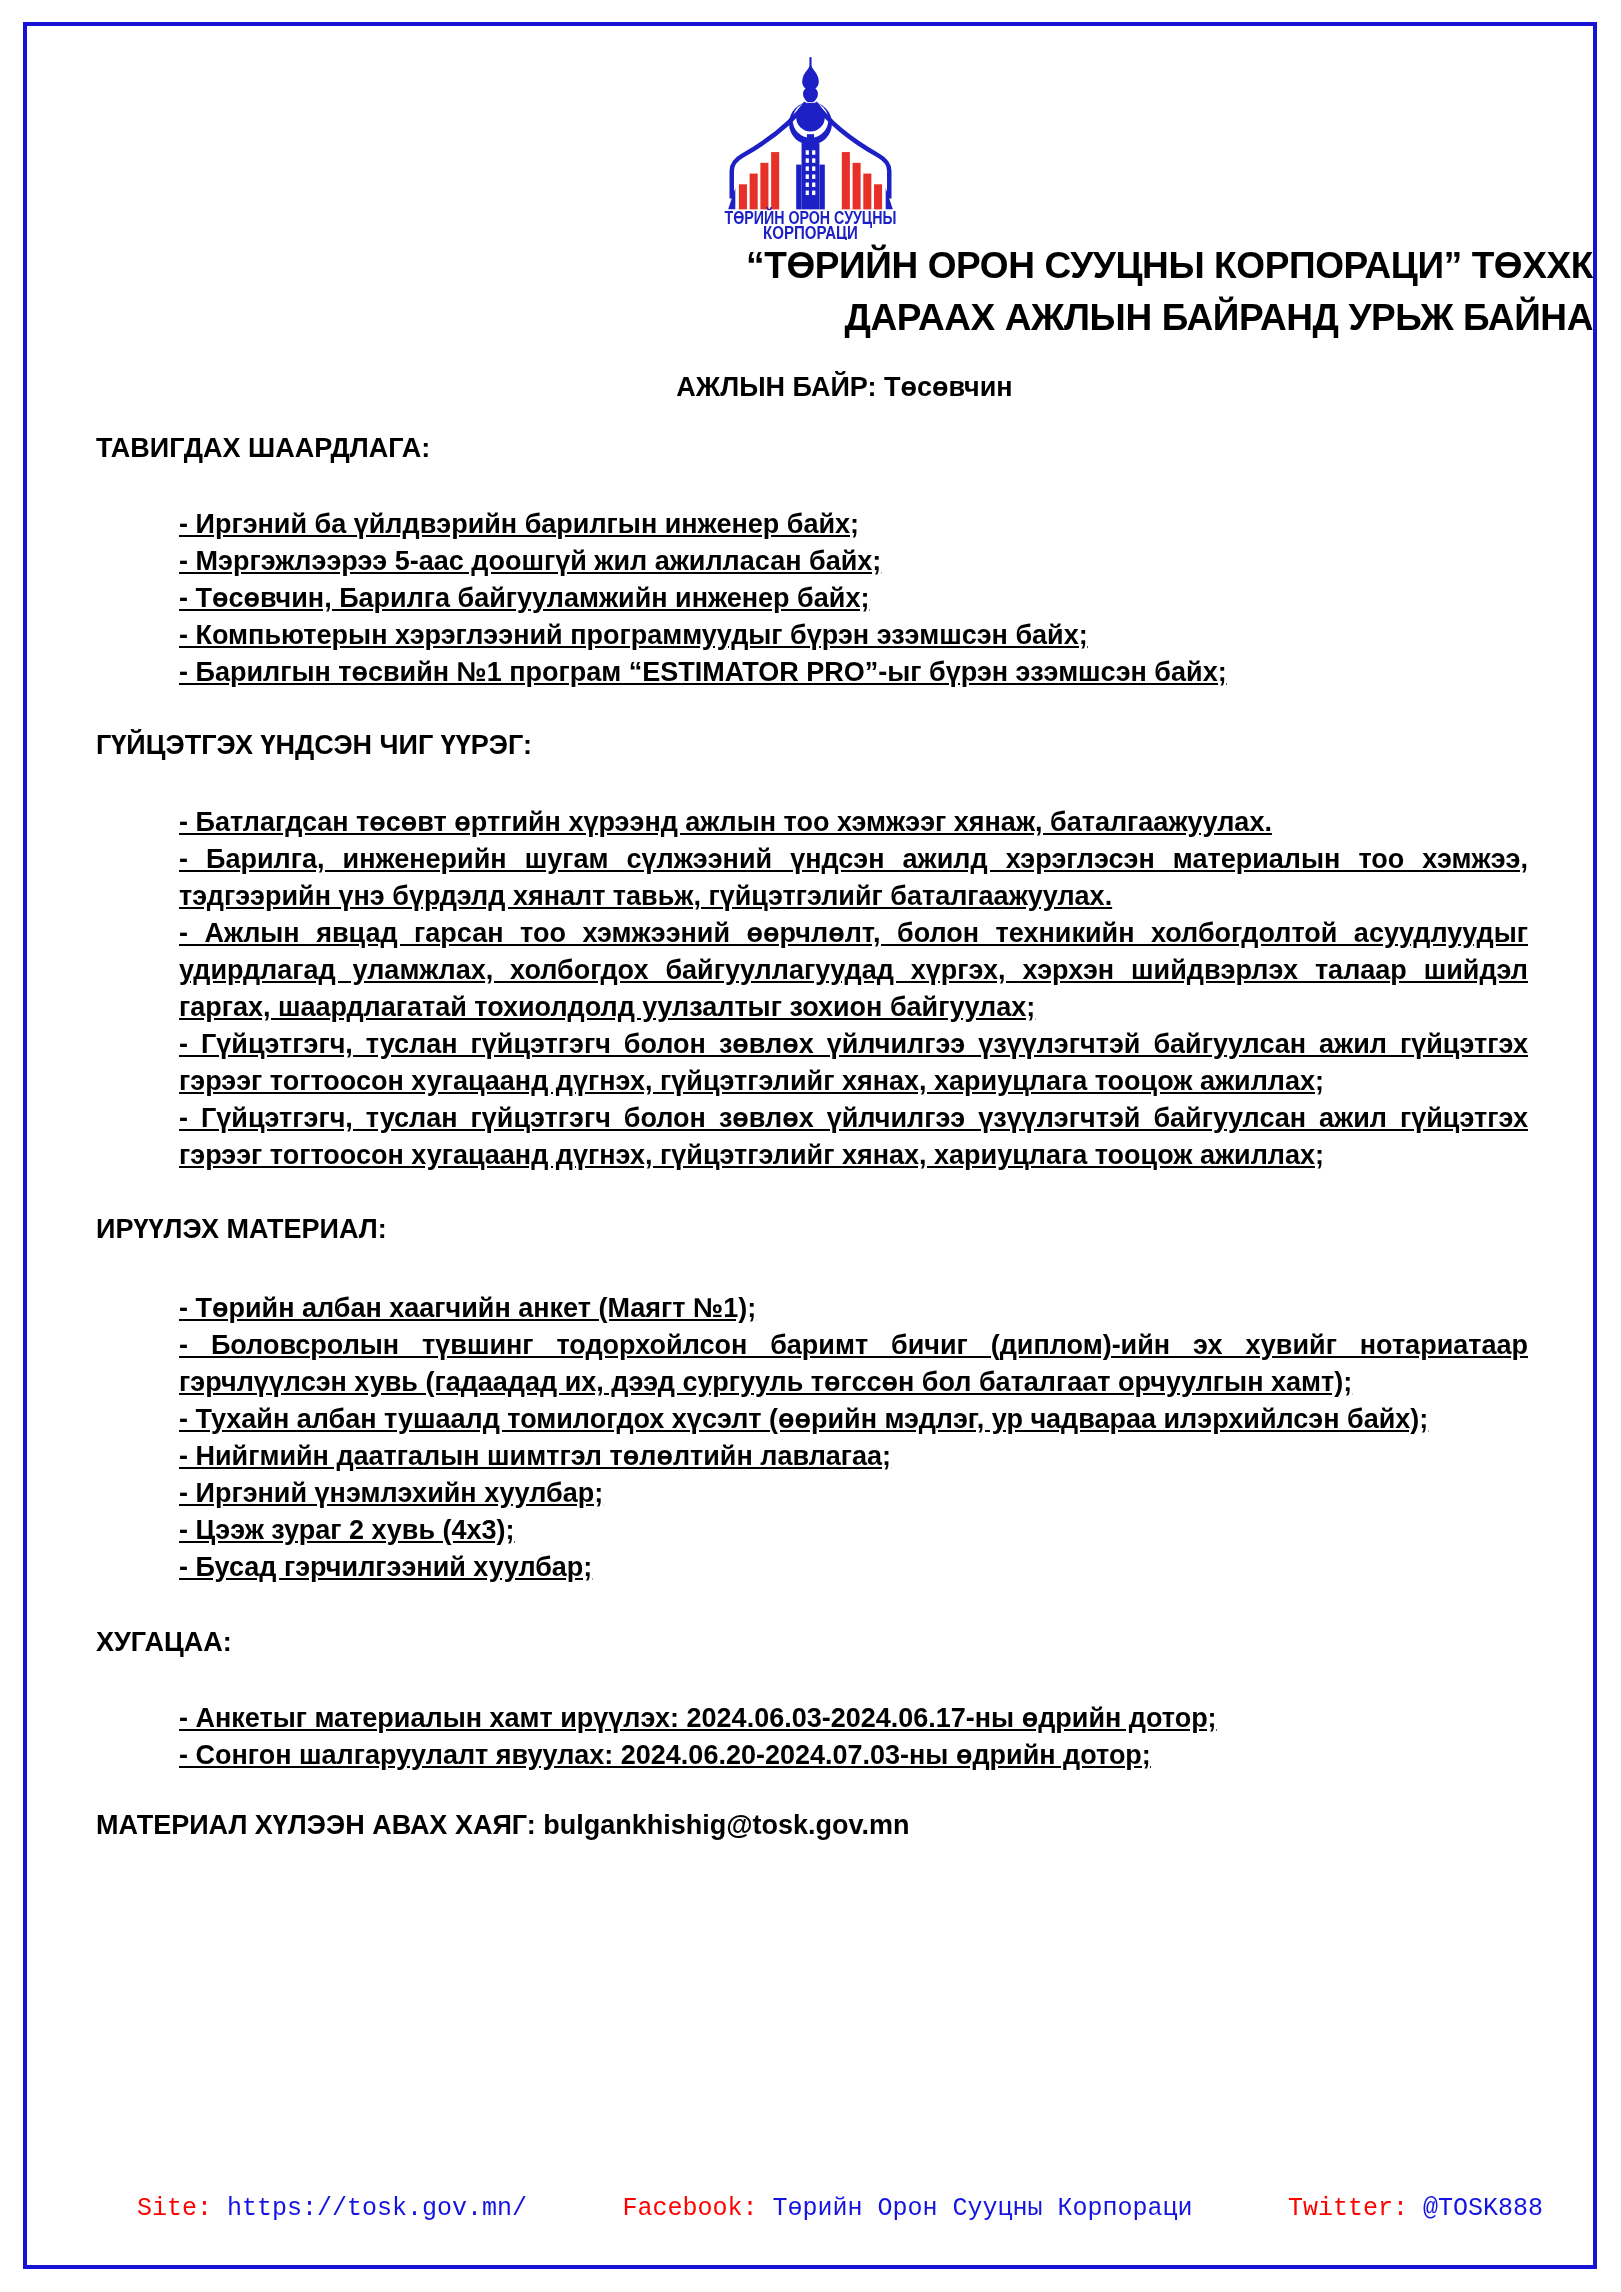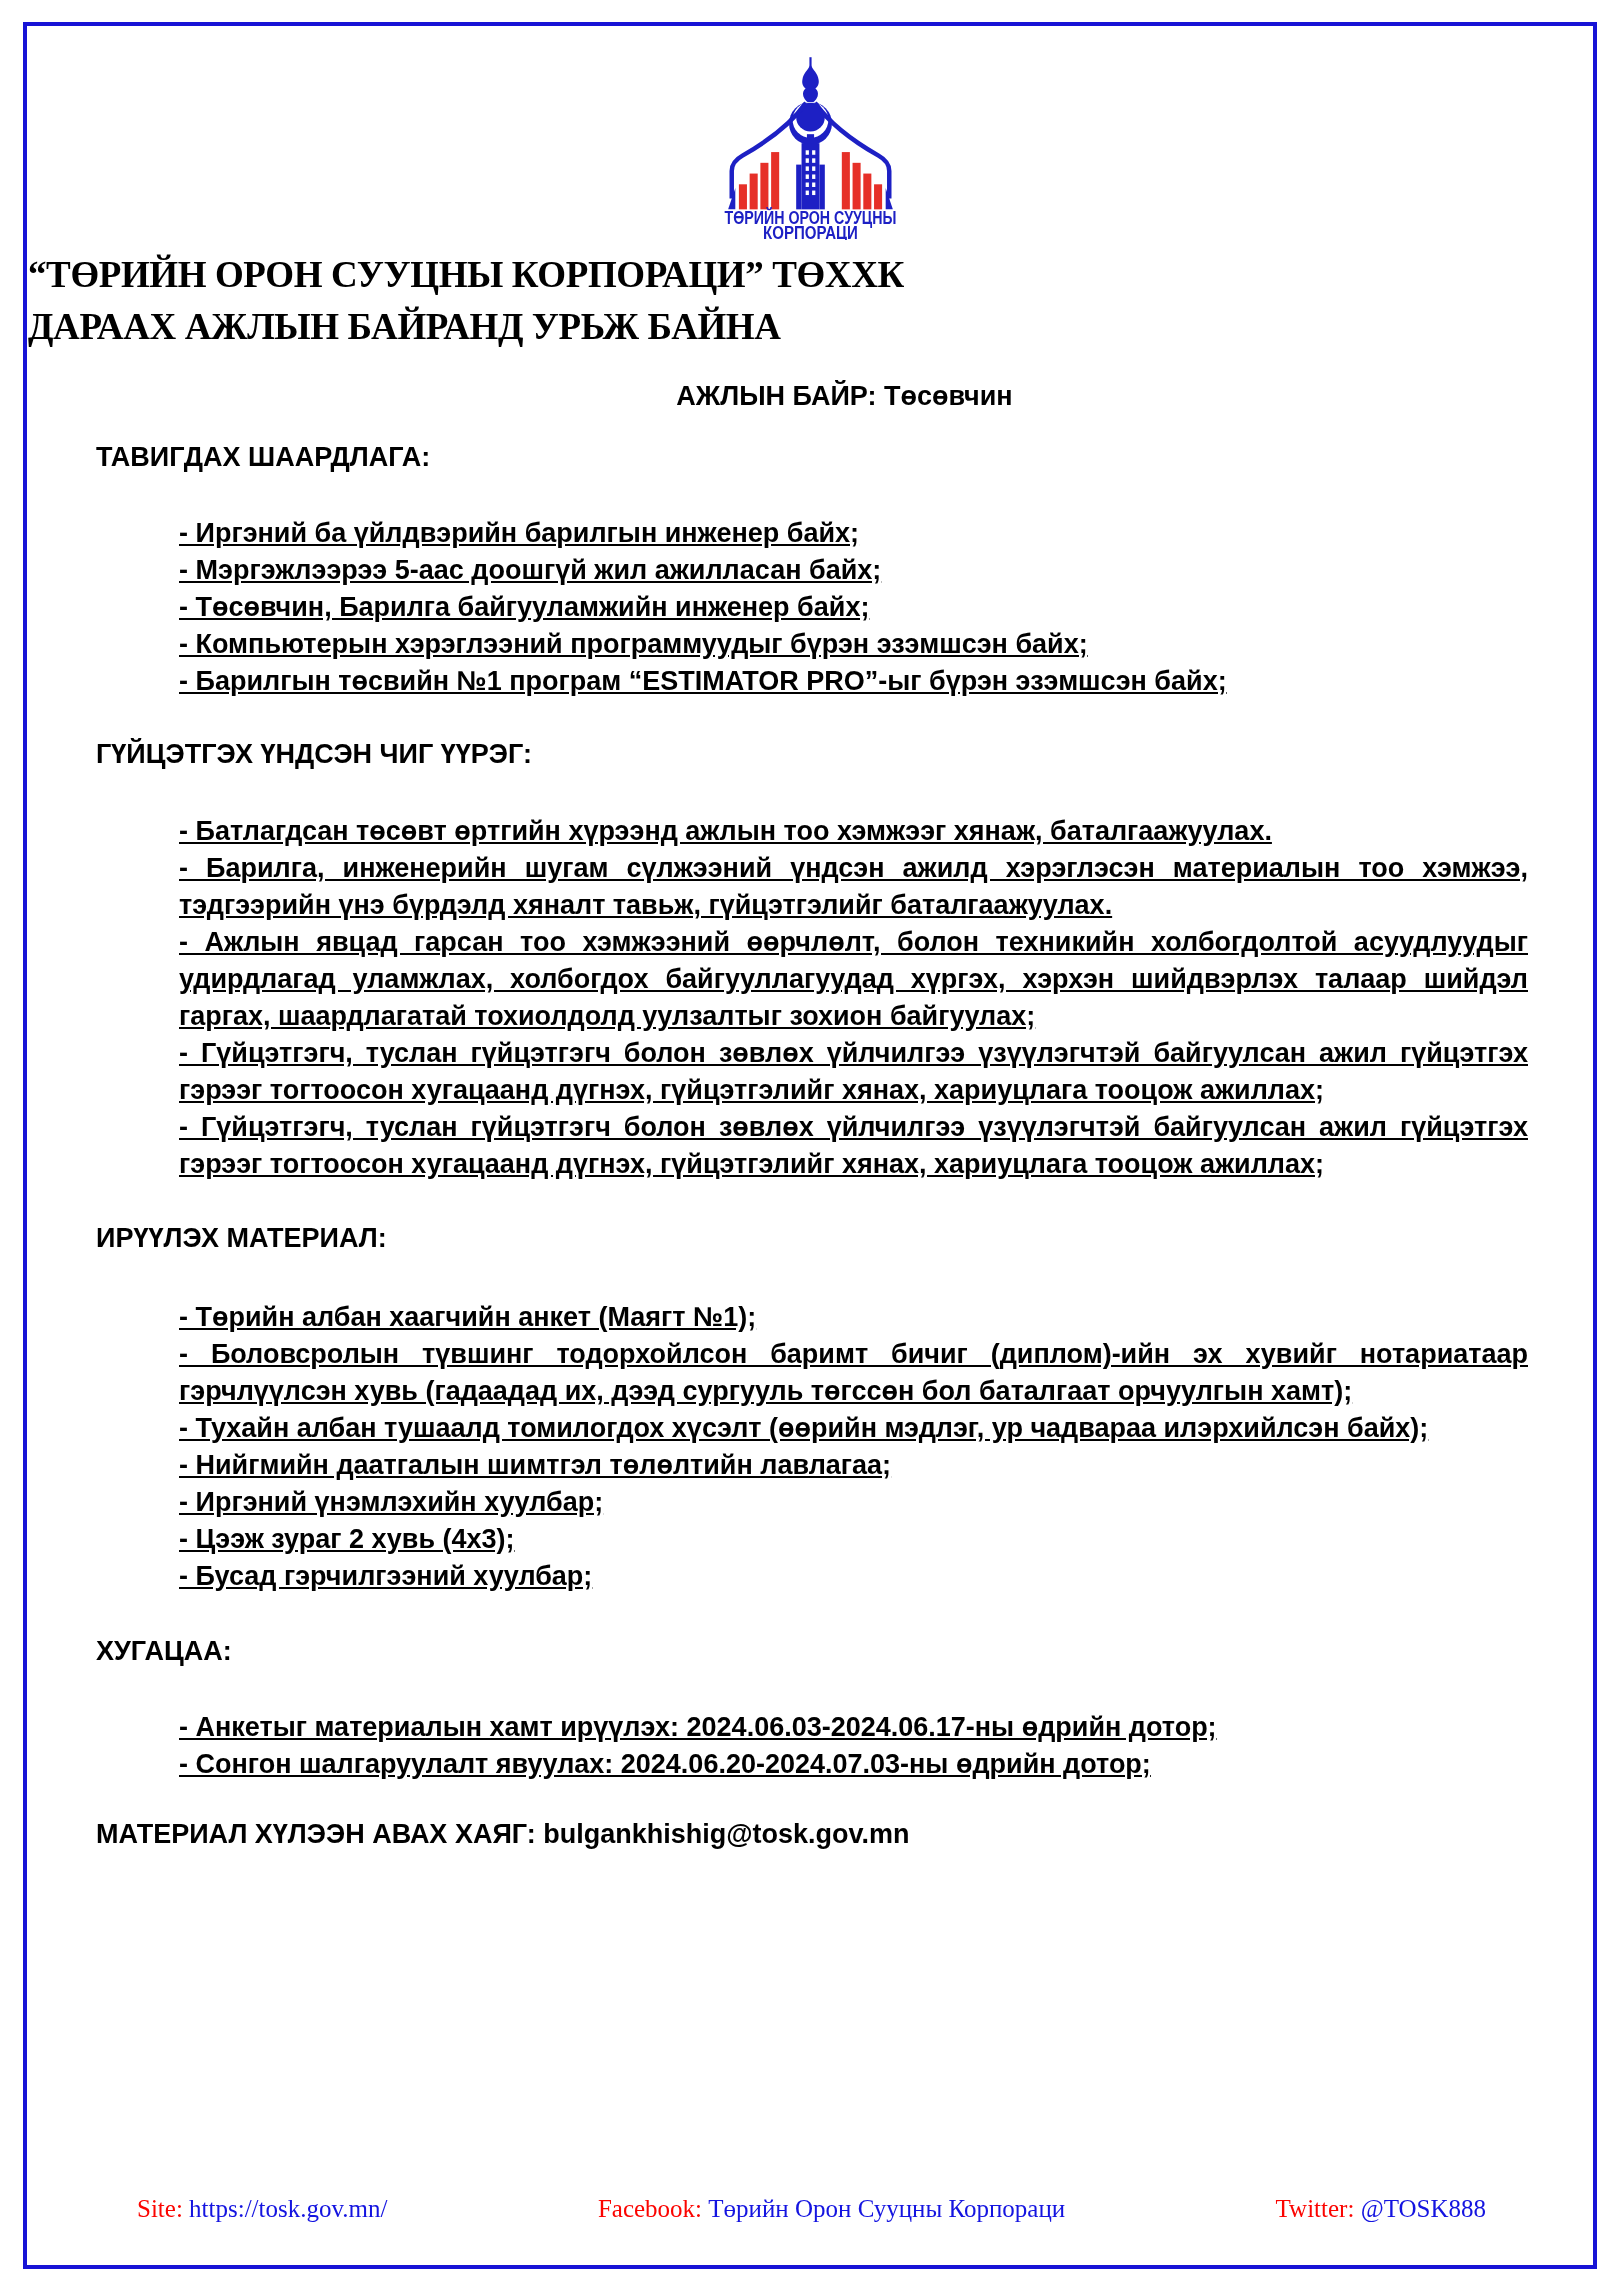--- a/index.html
+++ b/index.html
@@ -3,29 +3,29 @@
 <meta charset="utf-8">
 <style>
   html,body{margin:0;padding:0;background:#ffffff;}
   body{width:1621px;height:2293px;overflow:hidden;}
   .page{position:relative;width:1621px;height:1882px;background:#fff;
         font-family:"Liberation Sans",sans-serif;font-weight:700;color:#000;}
   .frame{position:absolute;left:23px;top:22.4px;width:1574px;height:2247px;
          border:4.5px solid #1713d6;box-sizing:border-box;}
   .content{position:absolute;left:28px;top:27px;width:1565px;}
   .logo-block{margin-top:30px;text-align:center;line-height:0;}
-  .doc-title{margin-top:9px;text-align:left;font-size:37px;line-height:52px;letter-spacing:-0.4px;font-family:Liberation Serif, serif;}
+  .doc-title{text-align:right;font-size:37px;line-height:52px;letter-spacing:-0.4px;}
   .pos-line{margin-top:25px;margin-left:68px;font-size:27px;line-height:37px;text-align:center;}
   .sec-heading{margin-left:68px;font-size:27px;line-height:37px;}
   .list{margin-left:151px;margin-right:65px;font-size:27px;line-height:37px;text-decoration:underline;}
   .list p{margin:0;text-align:justify;}
   .contact-line{margin-top:33px;margin-left:68px;font-size:27px;line-height:37px;}
   .footer{position:absolute;left:28px;top:2194px;width:1565px;box-sizing:border-box;
-          padding:0 107px 0 109px;display:flex;justify-content:space-between;
-          font-family:Liberation Serif, serif;font-weight:400;font-size:25px;line-height:30px;}
+          padding:0 50px 0 109px;display:flex;justify-content:space-between;
+          font-family:Liberation Mono, monospace;font-weight:400;font-size:25px;line-height:30px;}
   .f-label{color:#fb0400;}
   .f-value{color:#1414e0;}
   .f-seg{white-space:nowrap;}
 </style>
 </head>
 <body>
 
 <div class="page">
   <div class="frame"></div>
 

